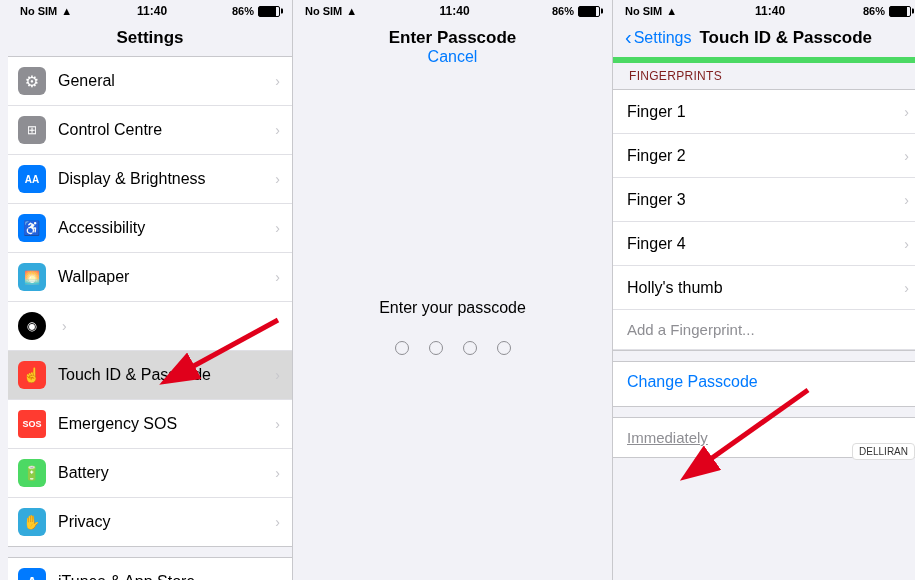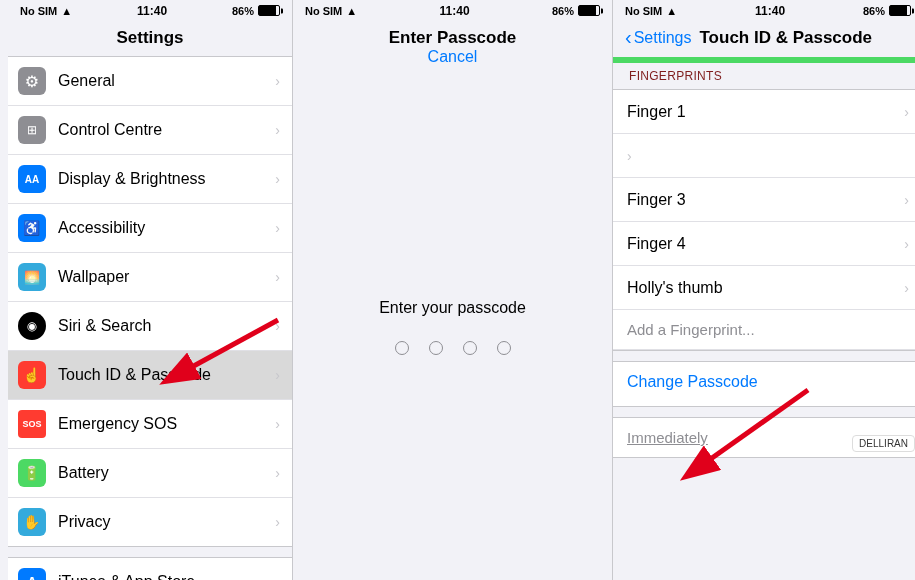--- a/index.html
+++ b/index.html
@@ -28,21 +28,21 @@
       padding: 4px 12px;
       font-size: 11px;
       font-weight: 600;
       background: #f2f2f7;
       color: #000;
       height: 22px;
       flex-shrink: 0;
     }
     .status-bar .left { display: flex; align-items: center; gap: 4px; }
     .status-bar .center { font-size: 12px; font-weight: 600; }
-    .status-bar .right { display: flex; gap: 4px; font-size: 11px; }
+    .status-bar .right { display: flex; align-items: center; gap: 4px; font-size: 11px; }
     .battery-icon {
       display: inline-block;
       width: 22px; height: 11px;
       border: 1.5px solid #000;
       border-radius: 2px;
       position: relative;
       background: linear-gradient(to right, #000 86%, transparent 86%);
     }
     .battery-icon::after {
       content: '';
@@ -289,21 +289,21 @@
       display: flex;
       position: relative;
       width: 915px;
       height: 460px;
       margin-left: 8px;
     }
 
     
     .watermark {
       position: absolute;
-      bottom: 8px;
+      bottom: 0;
       right: 8px;
       background: #fff;
       border: 1px solid #ddd;
       border-radius: 4px;
       padding: 2px 6px;
       font-size: 10px;
       color: #333;
       z-index: 20;
     }
   </style>
@@ -356,21 +356,20 @@
         </div>
 
         <div class="settings-row">
           <div class="row-icon ic-wallpaper" style="font-size:13px;">🌅</div>
           <span class="row-label">Wallpaper</span>
           <span class="row-chevron">›</span>
         </div>
 
         <div class="settings-row">
           <div class="row-icon ic-siri" style="font-size:12px;border-radius:50%;">◉</div>
-          <span class="row-label">Siri &amp; Search</span>
           <span class="row-chevron">›</span>
         </div>
 
         <div class="settings-row highlighted">
           <div class="row-icon ic-touchid" style="font-size:14px;">☝</div>
           <span class="row-label">Touch ID &amp; Passcode</span>
           <span class="row-chevron">›</span>
         </div>
 
         <div class="settings-row">
@@ -461,20 +460,21 @@
 
     <div class="touchid-body">
 
       <div class="touchid-section-header">FINGERPRINTS</div>
       <div class="touchid-section">
         <div class="touchid-row">
           <span class="touchid-row-label">Finger 1</span>
           <span class="touchid-row-chevron">›</span>
         </div>
         <div class="touchid-row">
+          <span class="touchid-row-label">Finger 2</span>
           <span class="touchid-row-chevron">›</span>
         </div>
         <div class="touchid-row">
           <span class="touchid-row-label">Finger 3</span>
           <span class="touchid-row-chevron">›</span>
         </div>
         <div class="touchid-row">
           <span class="touchid-row-label">Finger 4</span>
           <span class="touchid-row-chevron">›</span>
         </div>

